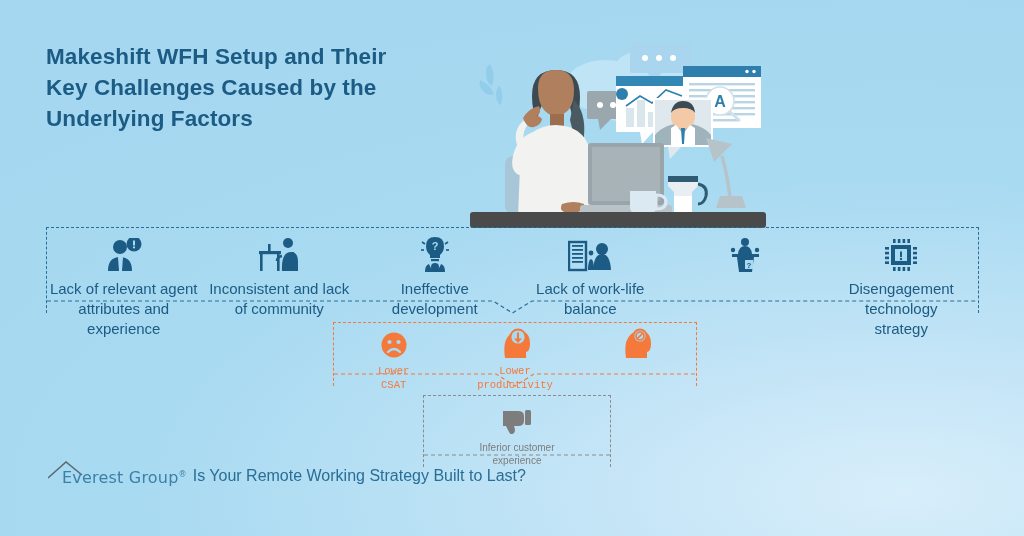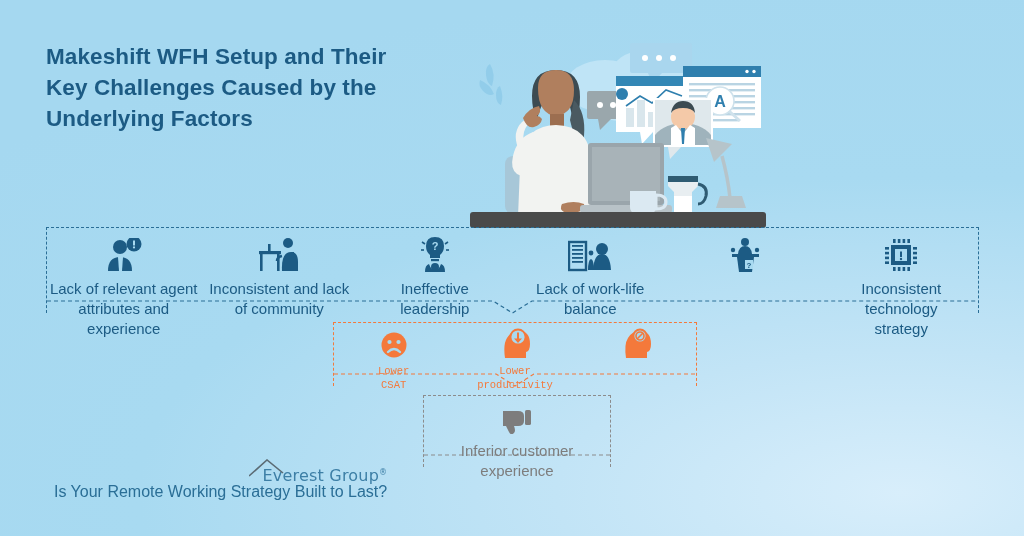--- a/index.html
+++ b/index.html
@@ -61,25 +61,25 @@
 
   
   .row-orange{left:333px;top:328px;width:364px;font-family:Liberation Mono, monospace;}
   .row-orange .item{flex:1;}
   .row-orange .lbl{color:#f4793b;font-size:10.5px;}
   .row-orange .ico{height:30px;}
 
   
   .row-gray{left:423px;top:404px;width:188px;}
   .row-gray .item{flex:1;}
-  .row-gray .lbl{color:#7d7d7d;font-size:15px;}
+  .row-gray .lbl{color:#7d7d7d;font-size:10px;}
   .row-gray .ico{height:30px;}
 
   
-  .footer{position:absolute;left:48px;top:468px;display:flex;align-items:flex-end;flex-direction:column;}
+  .footer{position:absolute;left:48px;top:468px;display:flex;align-items:flex-end;}
   .logo-wrap{display:flex;align-items:flex-end;position:relative;}
   .logo-peak{position:absolute;left:0;top:-9px;}
   .logo-text{
     color:#3d7fa6;font-size:16px;letter-spacing:.2px;
     padding-left:14px;line-height:1;font-family:"DejaVu Sans", sans-serif;
   }
   .logo-reg{font-size:8px;vertical-align:super;}
   .tagline{
     color:#2a6e96;font-size:16px;margin-left:6px;padding-bottom:2px;line-height:1;
   }
@@ -282,21 +282,21 @@
             <line x1="2" y1="6" x2="5" y2="8"></line>
               <line x1="28" y1="6" x2="25" y2="8"></line>
             <line x1="1" y1="14" x2="4" y2="14"></line>
               <line x1="29" y1="14" x2="26" y2="14"></line>
           </g>
           <circle cx="15" cy="31" r="4"></circle>
           <path d="M5 36 q0 -7 4 -8 q2 6 6 6 q4 0 6 -6 q4 1 4 8z"></path>
         </svg>
       </div>
       <div class="lbl" style="white-space:pre-line">Ineffective
-leadership</div>
+development</div>
     </div>
 
     <div class="item">
       <div class="ico">
         <svg width="44" height="32" viewBox="0 0 44 32" fill="#1c5b84">
           <rect x="1" y="2" width="17" height="28" fill="none" stroke="#1c5b84" stroke-width="2.4"></rect>
           <g>
             <rect x="4" y="5" width="11" height="1.8"></rect>
               <rect x="4" y="9" width="11" height="1.8"></rect>
             <rect x="4" y="13" width="11" height="1.8"></rect>
@@ -348,21 +348,21 @@
               <rect x="1" y="13.8" width="4" height="2.6"></rect>
             <rect x="1" y="18.6" width="4" height="2.6"></rect>
               <rect x="1" y="23.4" width="4" height="2.6"></rect>
             <rect x="29" y="9" width="4" height="2.6"></rect>
               <rect x="29" y="13.8" width="4" height="2.6"></rect>
             <rect x="29" y="18.6" width="4" height="2.6"></rect>
               <rect x="29" y="23.4" width="4" height="2.6"></rect>
           </g>
         </svg>
       </div>
-      <div class="lbl" style="white-space:pre-line">Inconsistent technology
+      <div class="lbl" style="white-space:pre-line">Disengagement technology
 strategy</div>
     </div>
   </div>
 
   <div class="box box-orange">
     <svg class="notch" viewBox="0 0 364 14" preserveAspectRatio="none">
       <path d="M0 1 H163 L182 13 L201 1 H364" fill="none" stroke="#f4793b" stroke-width="1.2" stroke-dasharray="4 3" vector-effect="non-scaling-stroke"></path>
     </svg>
   </div>
 

